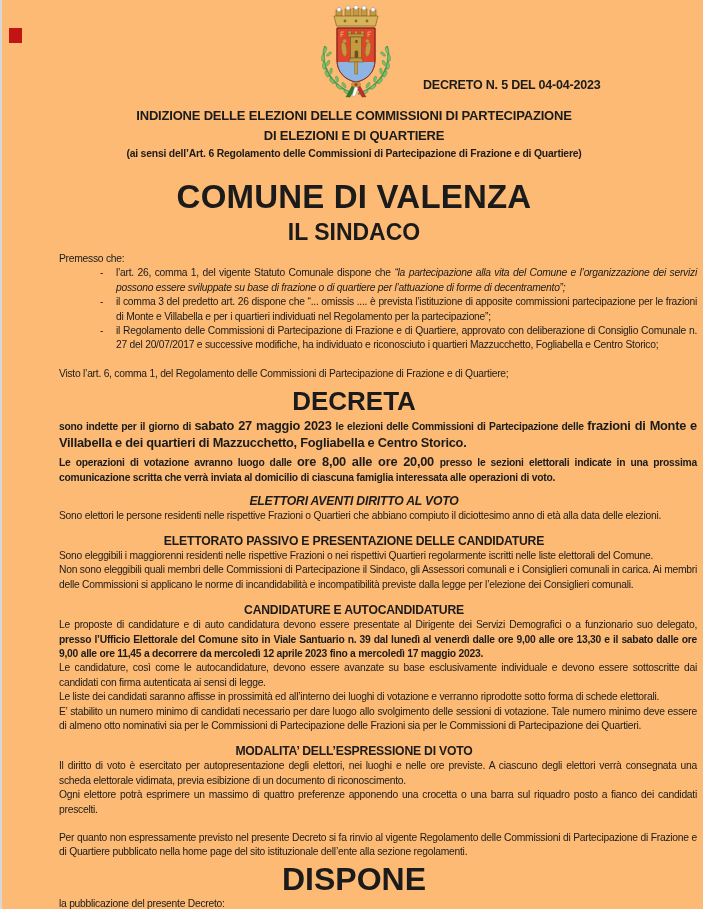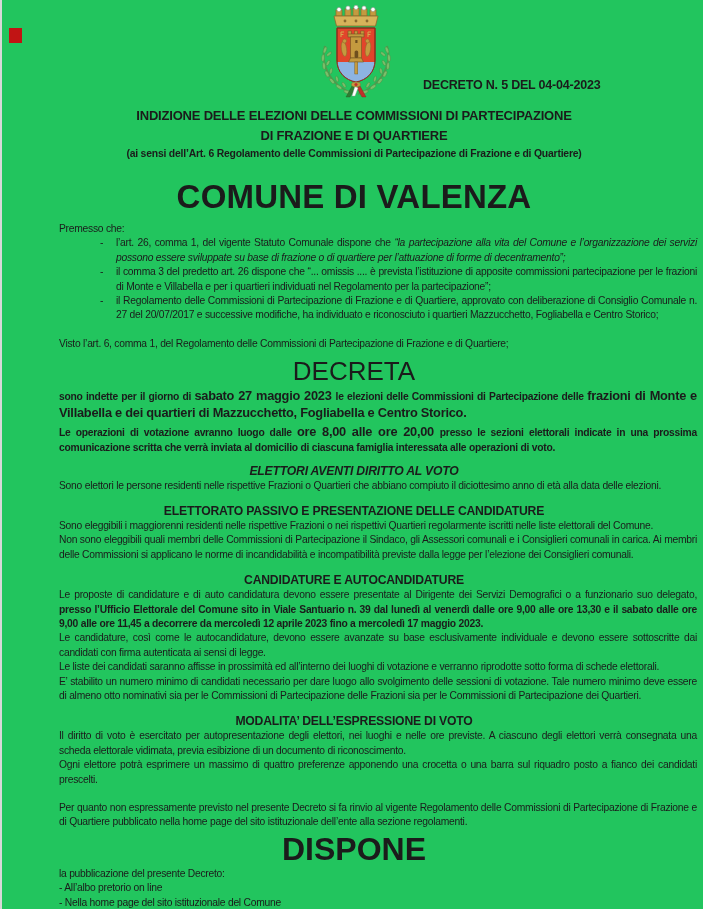--- a/index.html
+++ b/index.html
@@ -1,31 +1,31 @@
 <!DOCTYPE html>
 <html><head>
 <meta charset="utf-8">
 <style>
   html,body{margin:0;padding:0;background:#ffffff;}
   .page{
-    position:relative;width:703px;height:909px;background:#22c55e;
+    position:relative;width:703px;height:909px;background:#fdba74;
     border-left:2px solid #d8d8d8;box-sizing:border-box;overflow:hidden;
     font-family:"Liberation Sans",sans-serif;color:#1b1b1b;
   }
   .content{padding:0 6px 0 57px;}
   .top{position:relative;height:106px;}
   .emblem{position:absolute;left:308px;top:4px;}
   .decree-ref{position:absolute;left:421px;top:78px;font-size:12.5px;font-weight:bold;letter-spacing:-0.2px;white-space:nowrap;}
   .red-marker{position:absolute;left:7px;top:28px;width:13px;height:15px;}
   .t-center{text-align:center;position:relative;left:-24px;}
   .doc-title{font-size:13px;font-weight:bold;line-height:20px;letter-spacing:-0.2px;}
   .doc-sub{font-size:10.4px;font-weight:bold;line-height:15px;letter-spacing:-0.2px;}
   .h-com{font-size:33px;font-weight:bold;line-height:38px;margin-top:17px;letter-spacing:0.2px;}
   .h-sin{font-size:23px;font-weight:bold;line-height:27px;margin-top:3px;}
-  .h-mid{font-size:26px;font-weight:normal;line-height:30px;margin-top:5px;margin-bottom:2px;}
+  .h-mid{font-size:26px;font-weight:bold;line-height:30px;margin-top:5px;margin-bottom:2px;}
   .h-disp{font-size:32px;font-weight:bold;line-height:31px;margin-top:4px;margin-bottom:2px;}
   .sec-h{font-size:12.2px;font-weight:bold;line-height:16px;margin-top:10px;letter-spacing:-0.2px;}
   .body{font-size:10.3px;line-height:14.4px;text-align:justify;letter-spacing:-0.25px;}
   p{margin:0;}
   .mixed{line-height:1.32;font-weight:bold;}
   .big{font-size:12.8px;}
   .it{font-style:italic;}
   .b{font-weight:bold;}
   .bullet{position:relative;padding-left:57px;}
   .bullet .dash{position:absolute;left:41px;top:0;}
@@ -121,24 +121,25 @@
         <circle cx="45" cy="80.5" r="1.6" fill="#c22e2a"></circle>
       </g>
     </svg>
 
     <div class="decree-ref">DECRETO N. 5 DEL 04-04-2023</div>
   </div>
 
   <div class="content">
 
     <div class="doc-title t-center">INDIZIONE DELLE ELEZIONI DELLE COMMISSIONI DI PARTECIPAZIONE</div>
-    <div class="doc-title t-center">DI FRAZIONE E DI QUARTIERE</div>
+    <div class="doc-title t-center">DI ELEZIONI E DI QUARTIERE</div>
     <div class="doc-sub t-center">(ai sensi dell’Art. 6 Regolamento delle Commissioni di Partecipazione di Frazione e di Quartiere)</div>
 
     <div class="h-com t-center">COMUNE DI VALENZA</div>
+    <div class="h-sin t-center">IL SINDACO</div>
 
     <p class="body gap6">Premesso che:</p>
 
     <div class="body bullet">
       <span class="dash">-</span>
       <span>l’art. 26, comma 1, del vigente Statuto Comunale dispone che </span><span class="it">“la partecipazione alla vita del Comune e l’organizzazione dei servizi possono essere sviluppate su base di frazione o di quartiere per l’attuazione di forme di decentramento”;</span>
     </div>
     <div class="body bullet">
       <span class="dash">-</span>
       <span>il comma 3 del predetto art. 26 dispone che “... omissis .... è  prevista l’istituzione di apposite commissioni partecipazione per le frazioni di Monte e Villabella e per i quartieri individuati nel Regolamento per la partecipazione”;</span>

